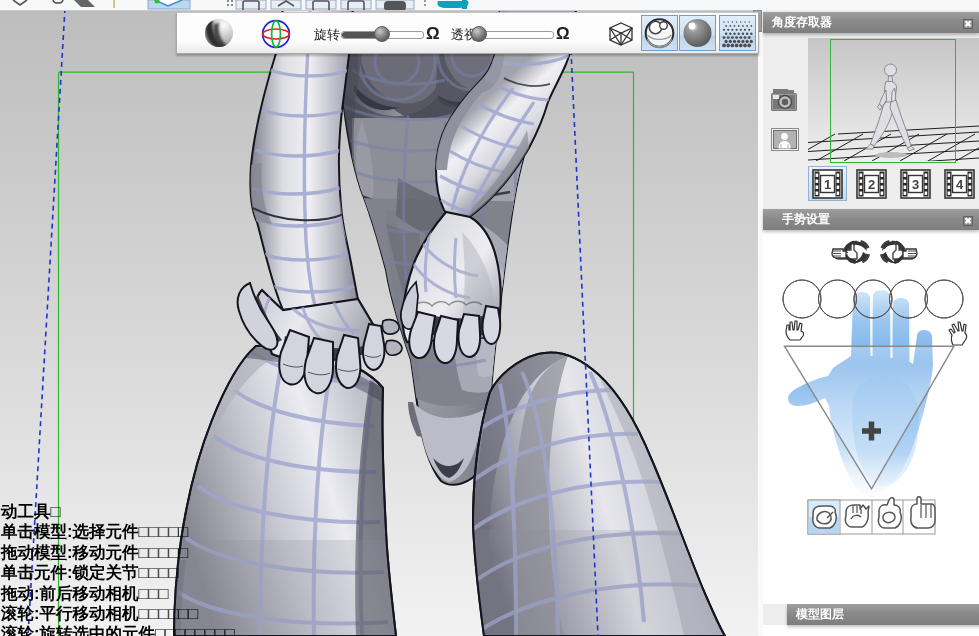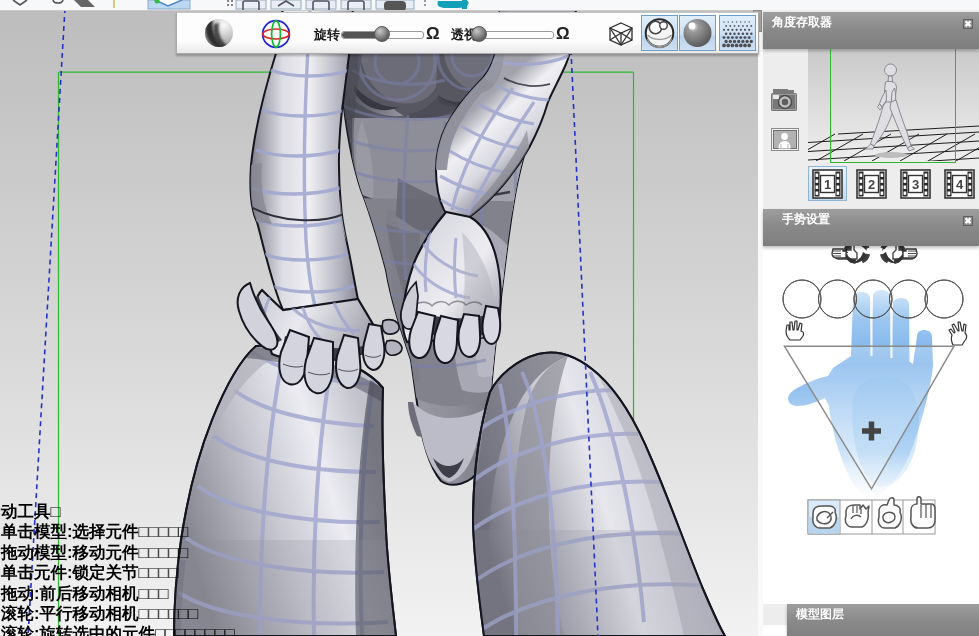--- a/index.html
+++ b/index.html
@@ -3,30 +3,30 @@
 <meta charset="utf-8">
 <style>
   html,body{margin:0;padding:0;width:979px;height:636px;overflow:hidden;
     font-family:"Liberation Sans",sans-serif;background:#f0f0f0;}
   .abs{position:absolute;}
   #topstrip{left:0;top:0;width:979px;height:10px;background:#f6f8fa;border-bottom:1px solid #cacaca;}
   #viewport{left:0;top:10px;width:758px;height:626px;
     background:linear-gradient(#bdbdbd,#d9d9d9 55%,#f2f2f2);}
   #rightstrip{left:758px;top:10px;width:5px;height:626px;background:#fafafa;}
   #panelarea{left:763px;top:10px;width:216px;height:626px;background:#ededed;}
-  .titlebar{left:763px;width:216px;height:37px;z-index:5;
+  .titlebar{left:763px;width:216px;height:21px;z-index:5;
     background:linear-gradient(#9e9e9e,#8a8a8a 45%,#7e7e7e);
     color:#fff;font-size:12px;font-weight:bold;line-height:21px;padding-left:9px;box-sizing:border-box;
     box-shadow:0 2px 3px rgba(0,0,0,0.25);}
   .closebox{position:absolute;right:6px;top:7px;width:10px;height:10px;background:#8d8d8d;
     border:1px solid #606060;color:#fff;font-size:9px;line-height:9px;text-align:center;
     font-weight:bold;box-sizing:border-box;}
   #toolbar{left:176px;top:12px;width:583px;height:42px;background:linear-gradient(#fdfdfd,#fdfdfd 70%,#e9e9e9);
     border:1px solid #a9a9a9;border-top-color:#c6c6c6;box-sizing:border-box;box-shadow:0 2px 2px rgba(0,0,0,0.25);}
-  .tlabel{position:absolute;font-size:13px;color:#1a1a1a;top:13px;font-weight:bold;}
+  .tlabel{position:absolute;font-size:13px;color:#1a1a1a;top:13px;}
   .omega{position:absolute;font-size:17px;font-weight:bold;color:#222;top:11px;}
   .slider{position:absolute;height:6px;top:18px;border-radius:3px;border:1px solid #9a9a9a;background:#fff;}
   .sfill{position:absolute;left:0;top:0;height:6px;background:#555;border-radius:3px 0 0 3px;}
   .shandle{position:absolute;top:-6px;width:16px;height:16px;border-radius:50%;
     background:radial-gradient(circle at 35% 30%,#c9c9c9,#6f6f6f 60%,#4a4a4a);
     border:1px solid #585858;box-sizing:border-box;}
   .tbtn{position:absolute;top:2px;width:37px;height:36px;
     background:linear-gradient(#e0eefa,#cde0f3 55%,#b9d3ec 60%,#cfe0f2);border:1px solid #6f9fc8;box-sizing:border-box;}
   #bottomtext{left:1px;top:501px;width:420px;color:#000;font-size:16.5px;font-weight:bold;
     line-height:20.4px;letter-spacing:0px;white-space:nowrap;}

